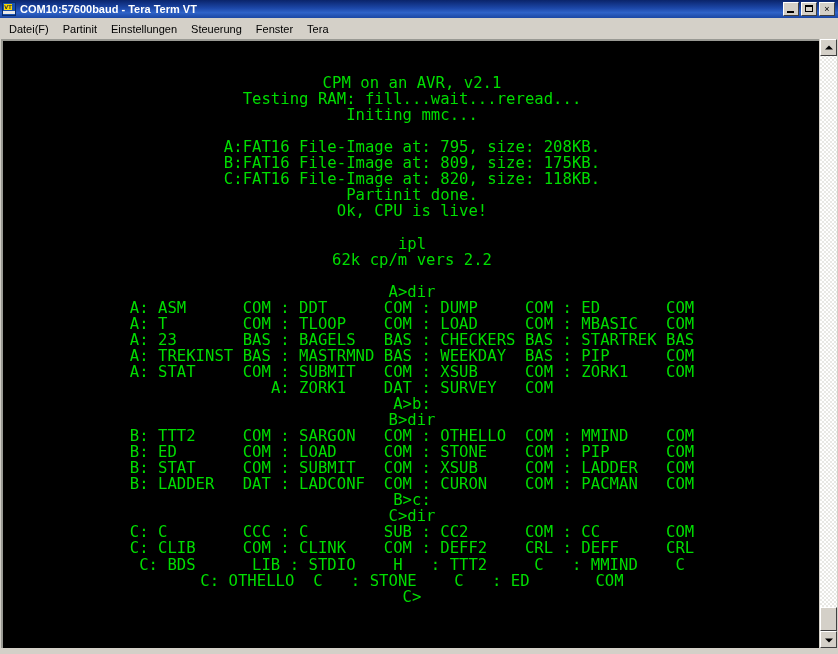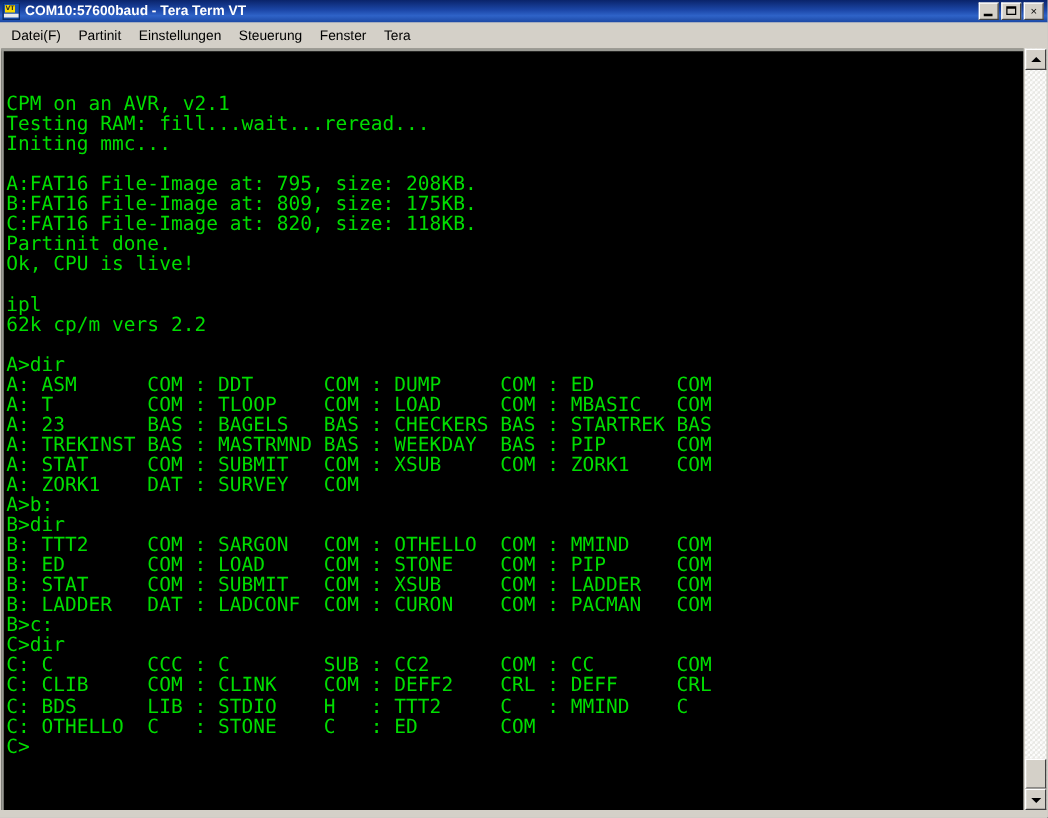--- a/index.html
+++ b/index.html
@@ -171,20 +171,21 @@
     font-family: "DejaVu Sans Mono", "Liberation Mono", monospace;
     font-size: 15.6px;
     line-height: 16.05px;
     white-space: pre;
     letter-spacing: 0.02px;
     overflow: hidden;
   }
   #screen .line {
     height: 16.05px;
     white-space: pre;
+    text-align: center;
   }
 
   
   #vscroll {
     width: 18px;
     min-width: 18px;
     background-color: #e8e8e4;
     background-image:
       linear-gradient(45deg, #ffffff 25%, transparent 25%, transparent 75%, #ffffff 75%),
       linear-gradient(45deg, #ffffff 25%, transparent 25%, transparent 75%, #ffffff 75%);

